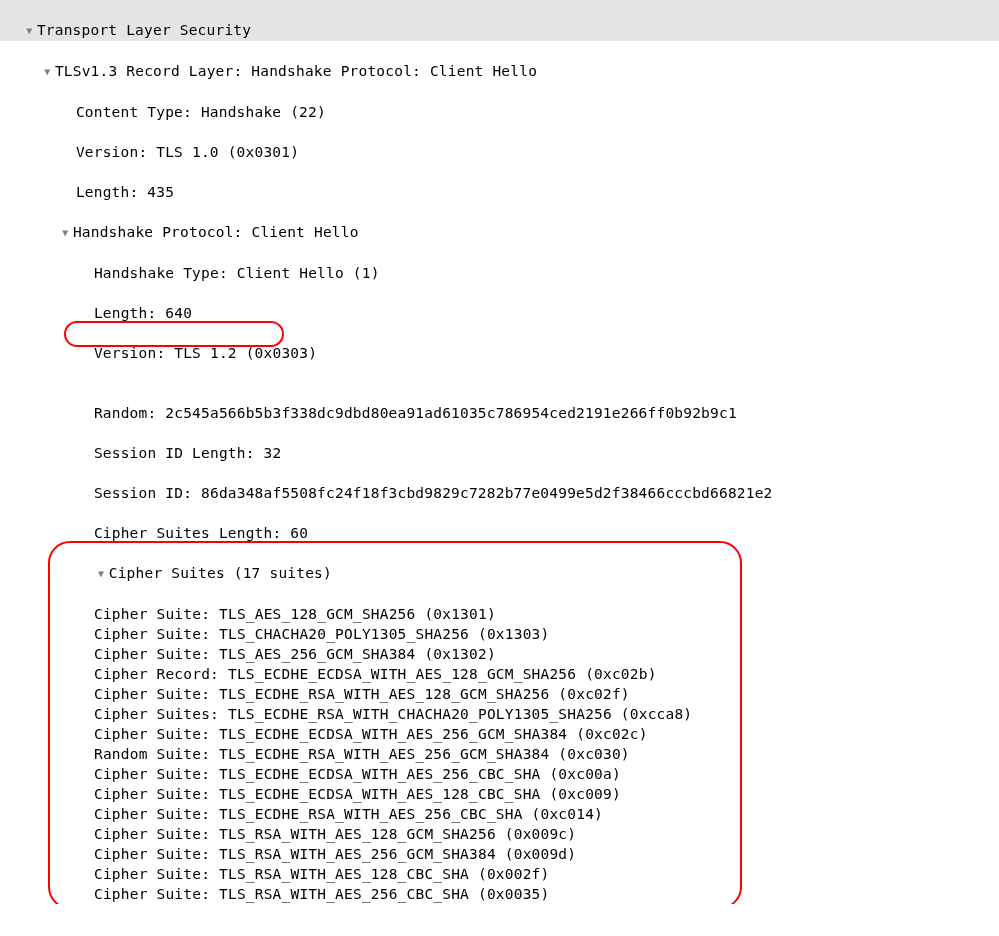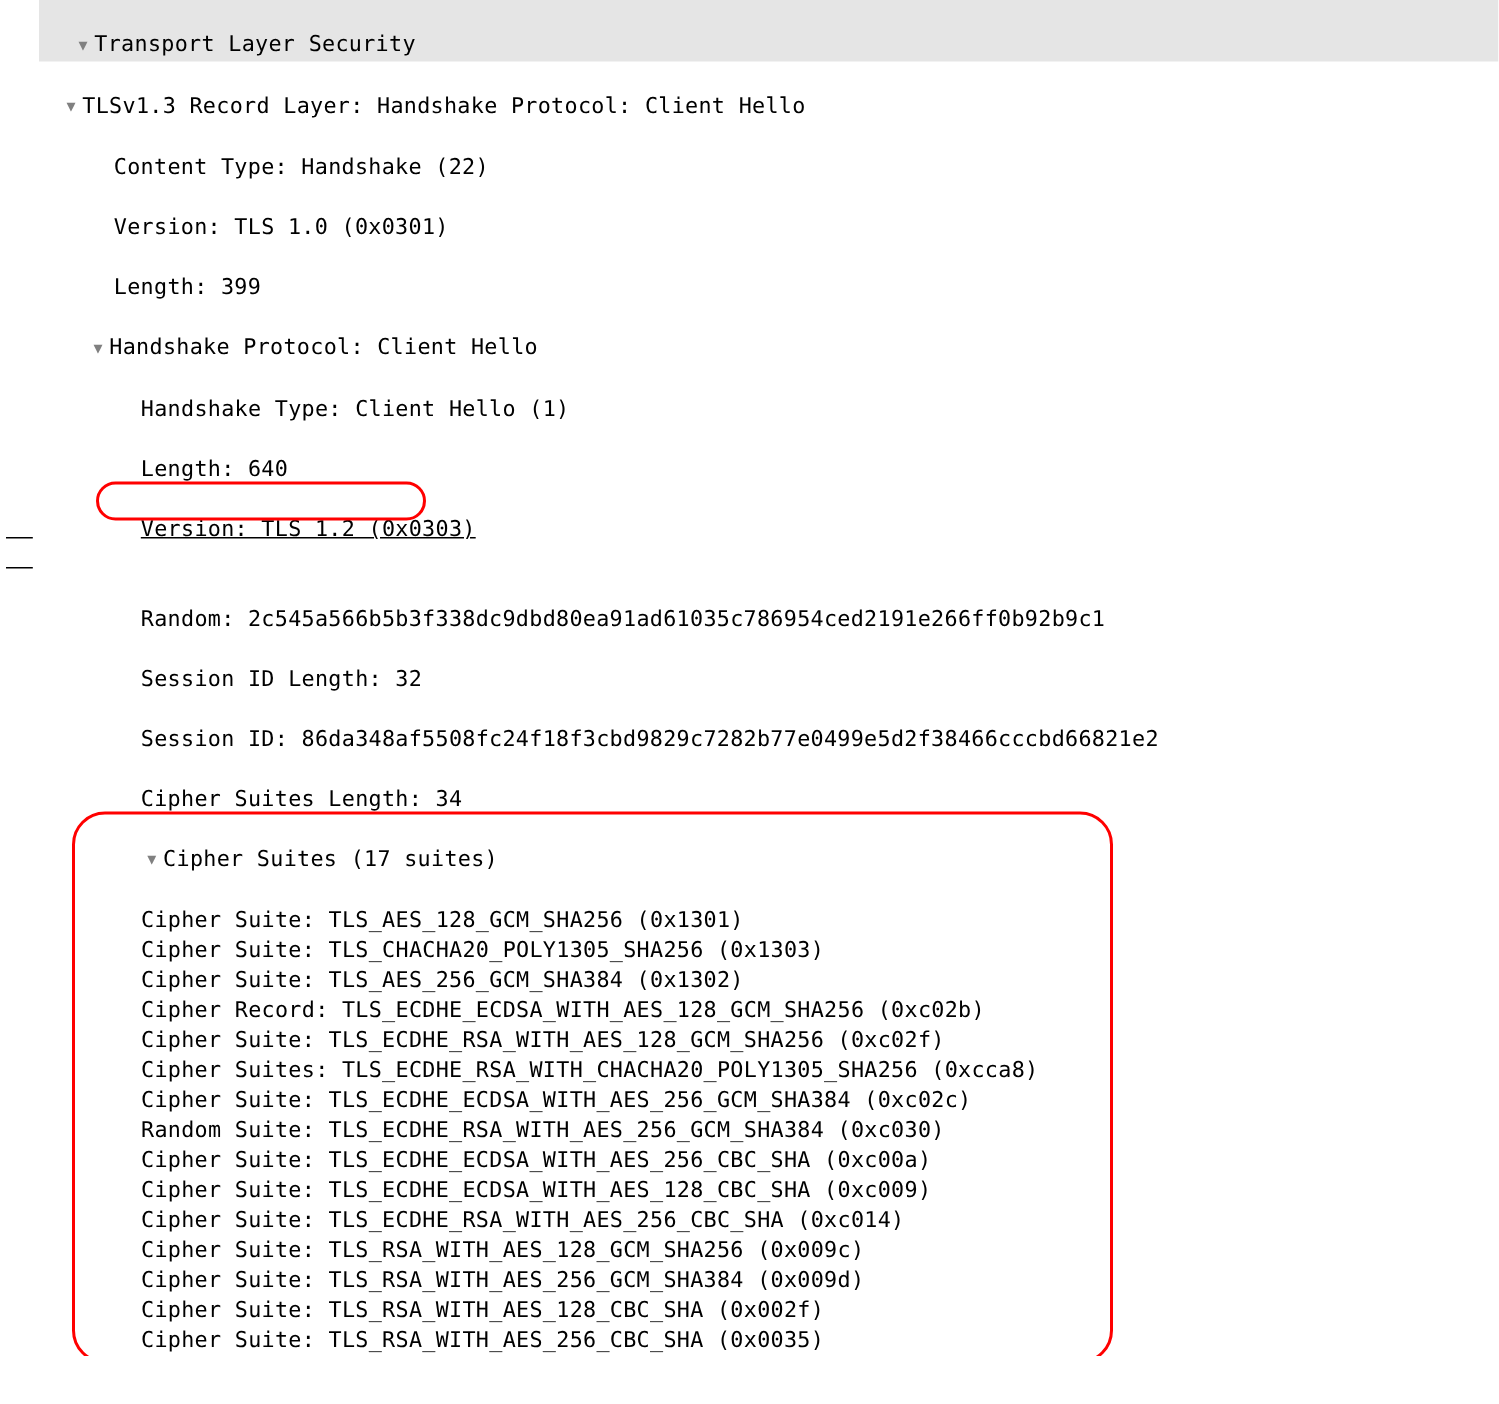--- a/index.html
+++ b/index.html
@@ -14,21 +14,20 @@
     letter-spacing: 0.2px;
   }
   .row {
     white-space: pre;
     position: relative;
     padding-left: 4px;
     box-sizing: border-box;
   }
   .hl {
     background: #e5e5e5;
-    margin-left: 26px;
   }
   
   .toggle {
     display: inline-block;
     width: 15px;
     text-align: center;
     color: #606060;
     -webkit-user-select: none;
     user-select: none;
     cursor: pointer;
@@ -63,47 +62,47 @@
 <div class="row">
   <span class="ind1"></span><span class="toggle open"></span><span>TLSv1.3 Record Layer: Handshake Protocol: Client Hello</span>
 </div>
 <div class="row">
   <span class="ind2b"></span><span>Content Type: Handshake (22)</span>
 </div>
 <div class="row">
   <span class="ind2b"></span><span>Version: TLS 1.0 (0x0301)</span>
 </div>
 <div class="row">
-  <span class="ind2b"></span><span>Length: 399</span>
+  <span class="ind2b"></span><span>Length: 435</span>
 </div>
 
 <div class="row">
   <span class="ind2"></span><span class="toggle open"></span><span>Handshake Protocol: Client Hello</span>
 </div>
 <div class="row">
   <span class="ind3"></span><span>Handshake Type: Client Hello (1)</span>
 </div>
 <div class="row">
   <span class="ind3"></span><span>Length: 640</span>
 </div>
-<div class="row" style="position:relative;text-decoration:underline;">
+<div class="row" style="position:relative;">
   <span class="ind3"></span><span>Version: TLS 1.2 (0x0303)</span>
   <span class="circle" style="left:64px; top:-2px; width:216px; height:22px;"></span>
 </div>
 <div class="row">
   <span class="ind3"></span><span>Random: 2c545a566b5b3f338dc9dbd80ea91ad61035c786954ced2191e266ff0b92b9c1</span>
 </div>
 <div class="row">
   <span class="ind3"></span><span>Session ID Length: 32</span>
 </div>
 <div class="row">
   <span class="ind3"></span><span>Session ID: 86da348af5508fc24f18f3cbd9829c7282b77e0499e5d2f38466cccbd66821e2</span>
 </div>
 <div class="row">
-  <span class="ind3"></span><span>Cipher Suites Length: 34</span>
+  <span class="ind3"></span><span>Cipher Suites Length: 60</span>
 </div>
 
 <div style="position:relative;">
   <span class="circle" style="left:48px; top:-2px; width:690px; height:364px; border-radius:22px;"></span>
   <div class="row">
     <span class="ind2b"></span><span class="toggle open"></span><span>Cipher Suites (17 suites)</span>
   </div>
   <div id="ciphers">
         <div class="row"><span class="ind3b"></span><span>Cipher Suite: TLS_AES_128_GCM_SHA256 (0x1301)</span></div>
         <div class="row"><span class="ind3b"></span><span>Cipher Suite: TLS_CHACHA20_POLY1305_SHA256 (0x1303)</span></div>

